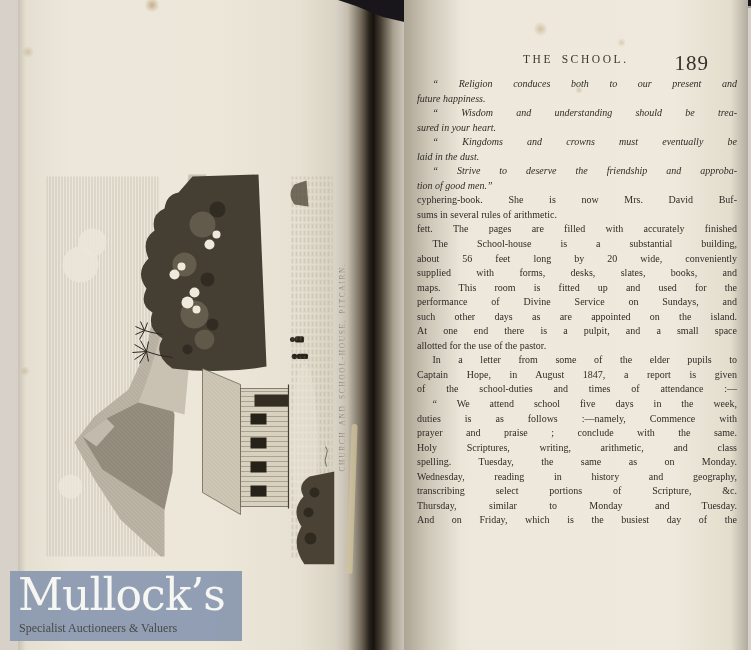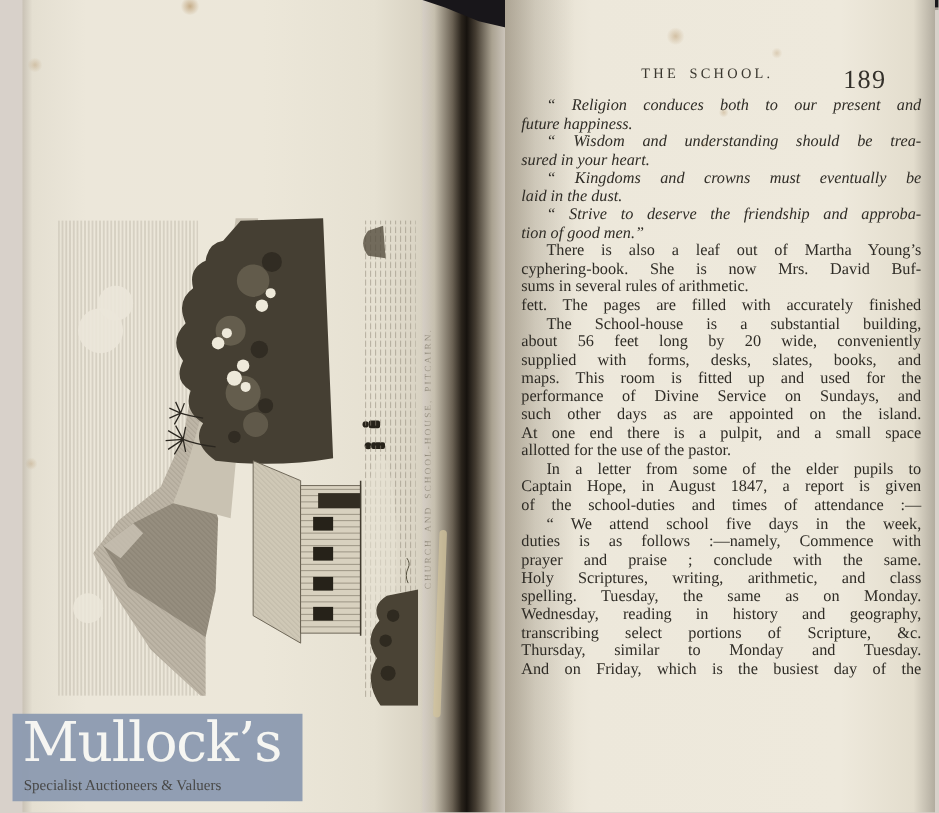--- a/index.html
+++ b/index.html
@@ -41,27 +41,27 @@
   .plate-wrap svg{display:block;}
   .plate-caption{
     margin-top:3px;text-align:center;
     font-size:7.5px;letter-spacing:1.6px;word-spacing:2px;
     color:#6f685b;font-family:"Liberation Serif",serif;
   }
 
   
   .running-head{position:absolute;left:417px;top:53px;width:318px;height:16px;color:#35322c;}
   .head-title{
-    position:absolute;left:96px;top:0;
+    position:absolute;left:106px;top:0;
     font-size:11.5px;letter-spacing:2.6px;word-spacing:3px;color:#3a372f;
   }
   .head-num{position:absolute;right:26px;top:-2px;font-size:21px;letter-spacing:1px;color:#33302a;}
   .body-text{
     position:absolute;left:417px;top:77px;width:320px;
-    font-size:13px;line-height:14.55px;color:#2f2c26;
+    font-size:10px;line-height:14.55px;color:#2f2c26;
   }
   .bline{text-align:justify;text-align-last:left;height:14.55px;overflow:visible;}
   .bline.jy{text-align-last:justify;}
   .bline.ind{text-indent:1.55em;}
   .bline.it{font-style:italic;}
 
   
   .spot{position:absolute;border-radius:50%;
     background:radial-gradient(circle,rgba(158,112,52,.6) 0%,rgba(158,112,52,0) 70%);}
 
@@ -218,21 +218,20 @@
 
   <div class="body-text">
       <div class="bline it ind jy">“ Religion conduces both to our present and</div>
       <div class="bline it">future happiness.</div>
       <div class="bline it ind jy">“ Wisdom and understanding should be trea-</div>
       <div class="bline it">sured in your heart.</div>
       <div class="bline it ind jy">“ Kingdoms and crowns must eventually be</div>
       <div class="bline it">laid in the dust.</div>
       <div class="bline it ind jy">“ Strive to deserve the friendship and approba-</div>
       <div class="bline it">tion of good men.”</div>
-      <div class="bline ind jy">There is also a leaf out of Martha Young’s</div>
       <div class="bline jy">cyphering-book.  She is now Mrs. David Buf-</div>
       <div class="bline">sums in several rules of arithmetic.</div>
       <div class="bline jy">fett.  The pages are filled with accurately finished</div>
       <div class="bline ind jy">The School-house is a substantial building,</div>
       <div class="bline jy">about 56 feet long by 20 wide, conveniently</div>
       <div class="bline jy">supplied with forms, desks, slates, books, and</div>
       <div class="bline jy">maps.  This room is fitted up and used for the</div>
       <div class="bline jy">performance of Divine Service on Sundays, and</div>
       <div class="bline jy">such other days as are appointed on the island.</div>
       <div class="bline jy">At one end there is a pulpit, and a small space</div>

